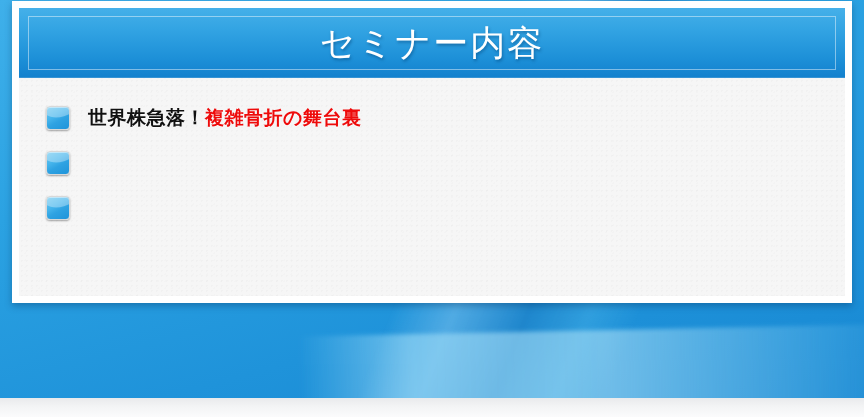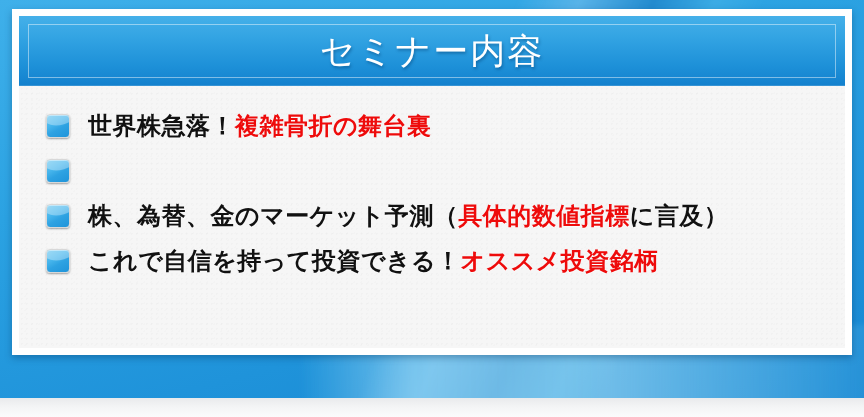--- a/index.html
+++ b/index.html
@@ -70,23 +70,23 @@
     bottom: 0;
     width: 864px;
     height: 19px;
     background: linear-gradient(180deg, #e9eaec 0%, #f3f4f5 45%, #fbfbfc 100%);
   }
 
   
   .card {
     position: absolute;
     left: 12px;
-    top: 9px;
+    top: 1px;
     width: 840px;
-    height: 346px;
+    height: 302px;
     box-sizing: border-box;
     background: #f6f6f6;
     border: 7px solid #ffffff;
     box-shadow: 0 3px 7px rgba(0, 45, 90, 0.35);
     overflow: hidden;
   }
   
   .card::after {
     content: "";
     position: absolute;
@@ -163,21 +163,21 @@
     top: -10px;
     width: 34px;
     height: 20px;
     background: rgba(255, 255, 255, 0.32);
     border-radius: 0 0 60% 70%;
     transform: rotate(-16deg);
   }
   .item-text {
     margin-left: 18px;
     font-family: "DejaVu Sans", "Liberation Sans", sans-serif;
-    font-size: 24px;
+    font-size: 19px;
     font-weight: bold;
     color: #111111;
     letter-spacing: 0.5px;
     white-space: nowrap;
     text-shadow: 0 1px 0 rgba(255,255,255,0.6);
   }
   .item-text .hl {
     color: #ee0b0b;
   }
 </style>
@@ -200,22 +200,17 @@
     <ul class="list" id="topic-list">
         <li class="list-item">
           <span class="bullet"></span>
           <span class="item-text"><span>世界株急落！</span><span class="hl">複雑骨折の舞台裏</span></span>
         </li>
         <li class="list-item">
           <span class="bullet"></span>
         </li>
         <li class="list-item">
           <span class="bullet"></span>
-          <span class="item-text"><span>株、為替、金のマーケット予測（</span><span class="hl">具体的数値指標</span><span>に言及）</span></span>
-        </li>
-        <li class="list-item">
-          <span class="bullet"></span>
-          <span class="item-text"><span>これで自信を持って投資できる！</span><span class="hl">オススメ投資銘柄</span></span>
         </li>
       </ul>
 
   </div>
 </div>
 
 </body></html>

